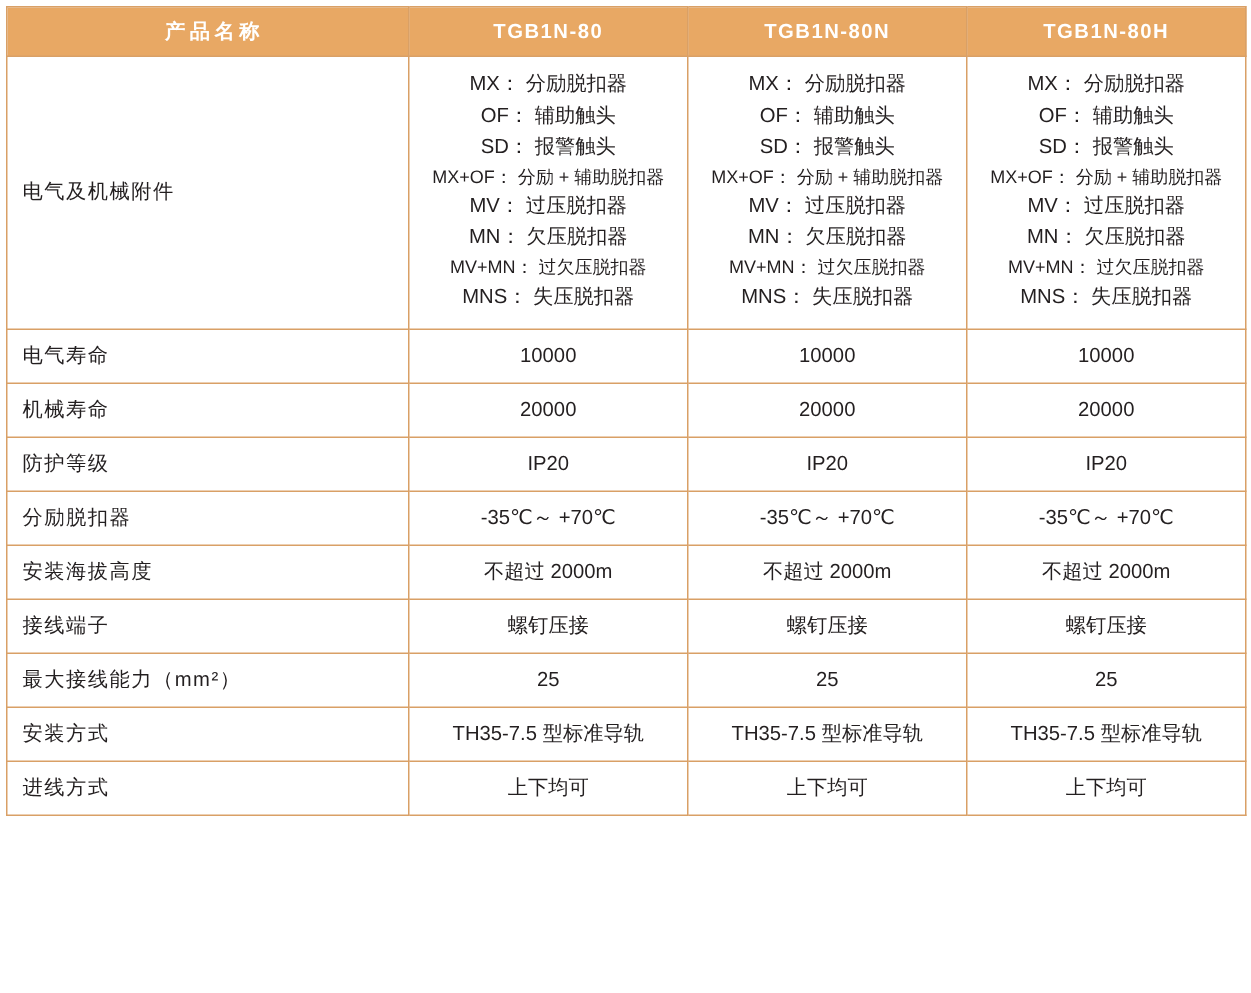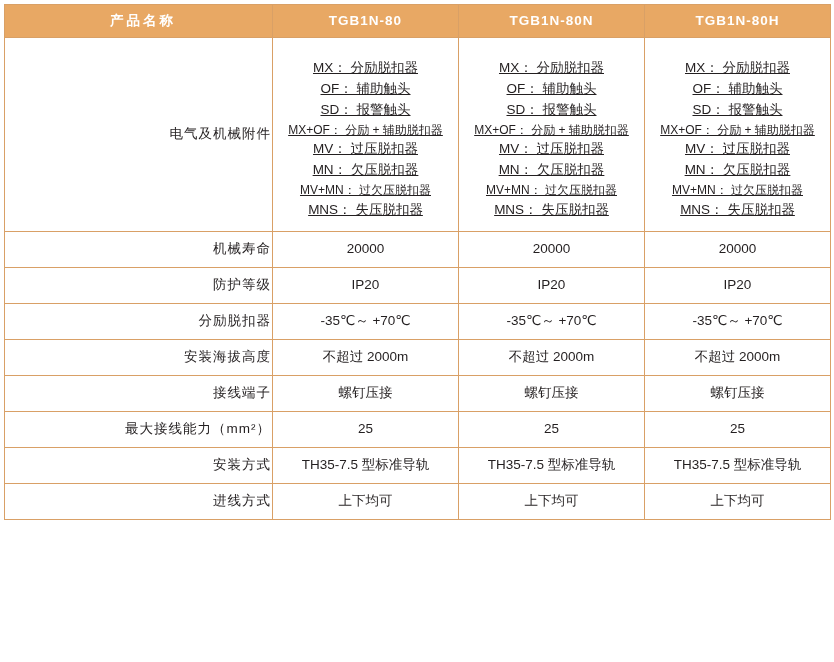--- a/index.html
+++ b/index.html
@@ -54,36 +54,35 @@
     font-weight: bold;
     height: 28px;
     padding-left: 10px;
     font-size: 13.5px;
     letter-spacing: 1px;
     text-align: left;
   }
 
   .label-cell {
     padding-left: 10px;
-    text-align: right;
+    text-align: left;
     letter-spacing: 1px;
   }
   .val-cell {
     text-align: center;
   }
   .row-std td { height: 33px; }
 
   
   .acc-label { vertical-align: middle; }
   .acc-cell {
     text-align: center;
-    padding: 20px 4px 10px 4px;
+    padding: 8px 4px 10px 4px;
     line-height: 1.62;
     font-size: 13px;
-    text-decoration: underline;
   }
   .acc-cell .ln { white-space: nowrap; }
   .acc-cell .ln.small { font-size: 12px; }
 </style>
 </head>
 <body>
 
 <div class="sheet">
   <table class="spec">
     <colgroup>
@@ -129,20 +128,26 @@
           <div class="ln">SD：  报警触头</div>
           <div class="ln small">MX+OF：  分励 + 辅助脱扣器</div>
           <div class="ln">MV：  过压脱扣器</div>
           <div class="ln">MN：  欠压脱扣器</div>
           <div class="ln small">MV+MN：  过欠压脱扣器</div>
           <div class="ln">MNS：  失压脱扣器</div>
         </td>
       </tr>
 
       <tr class="row-std">
+        <td class="label-cell">电气寿命</td>
+        <td class="val-cell">10000</td>
+        <td class="val-cell">10000</td>
+        <td class="val-cell">10000</td>
+      </tr>
+      <tr class="row-std">
         <td class="label-cell">机械寿命</td>
         <td class="val-cell">20000</td>
         <td class="val-cell">20000</td>
         <td class="val-cell">20000</td>
       </tr>
       <tr class="row-std">
         <td class="label-cell">防护等级</td>
         <td class="val-cell">IP20</td>
         <td class="val-cell">IP20</td>
         <td class="val-cell">IP20</td>

